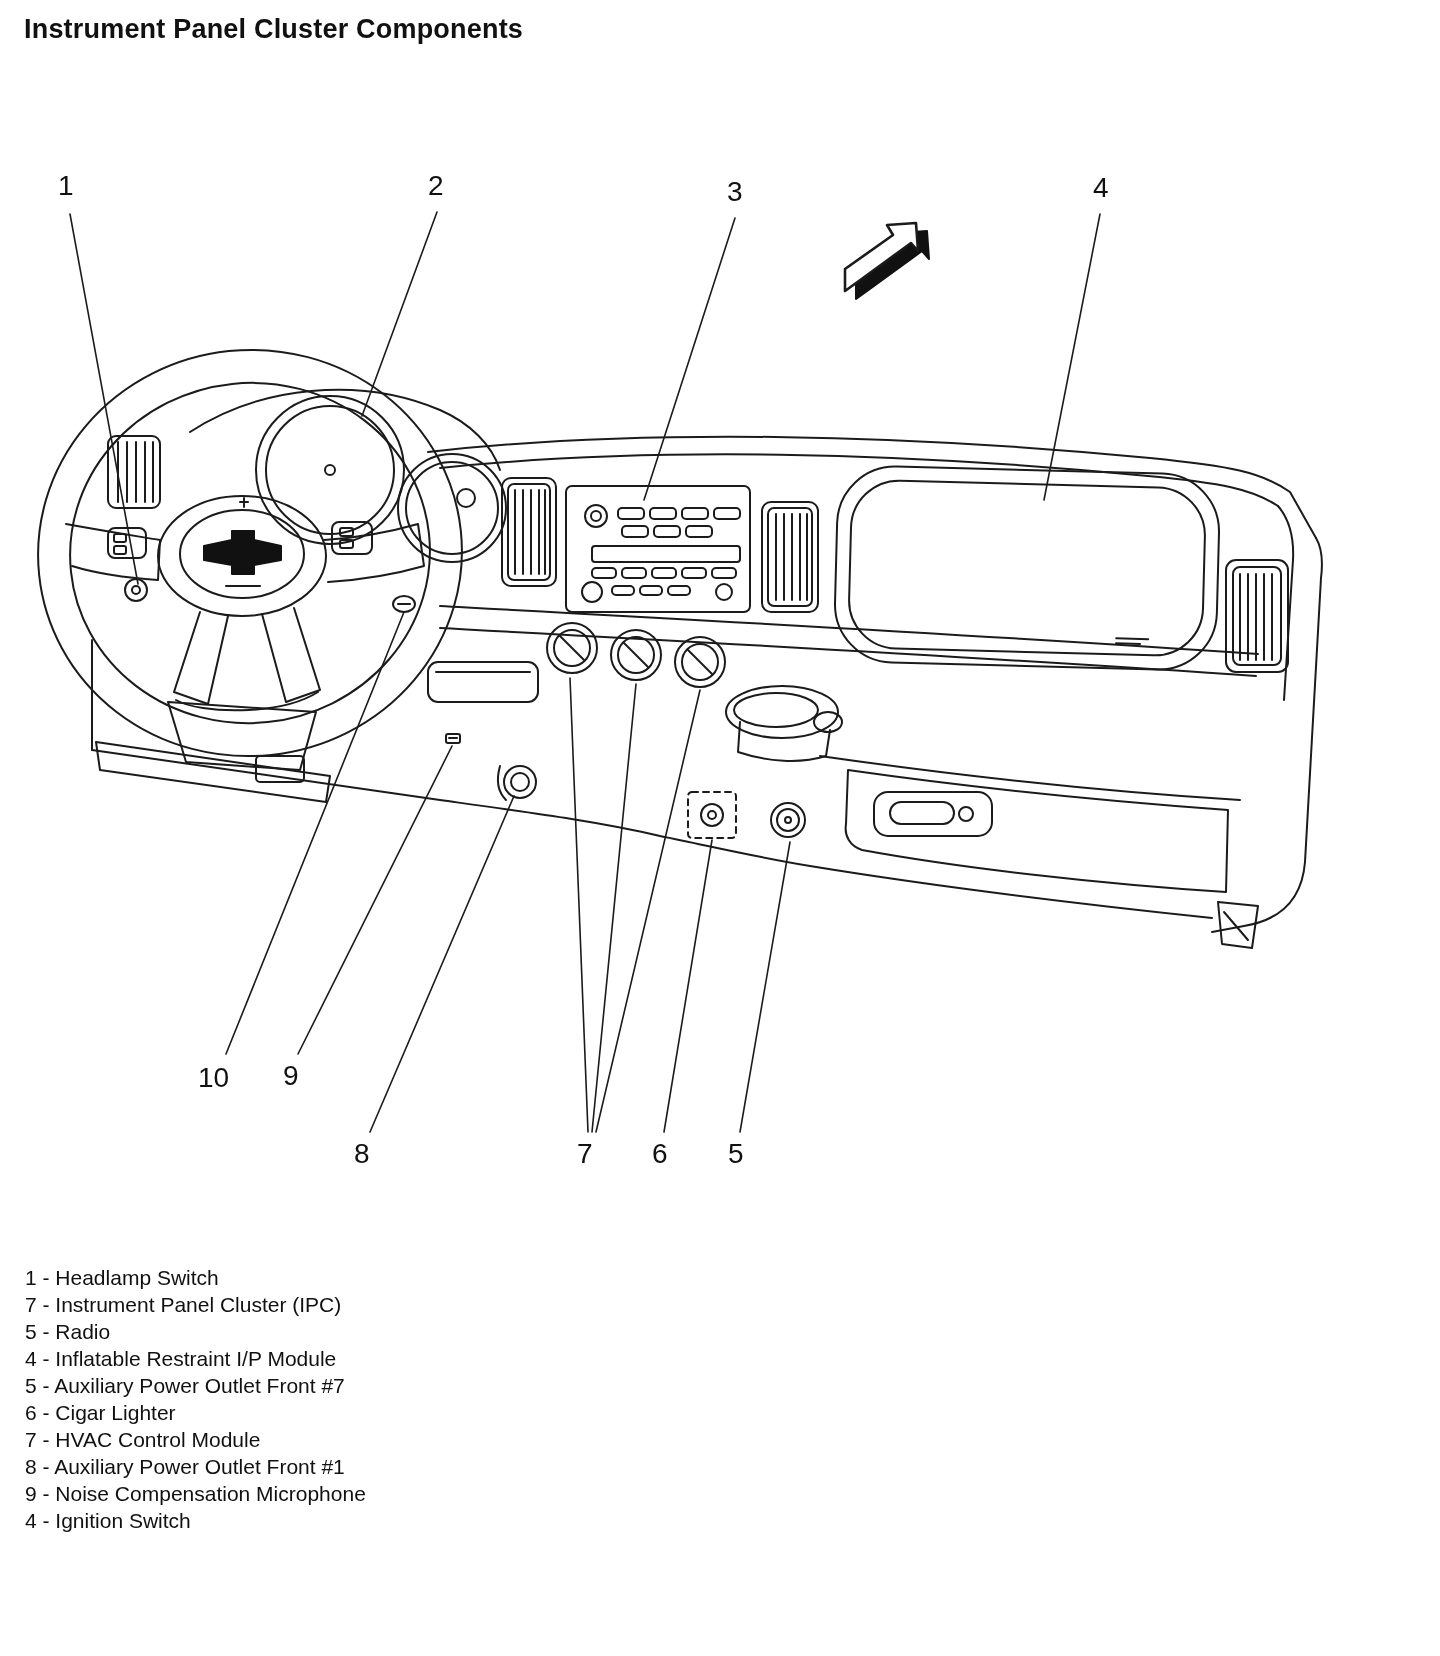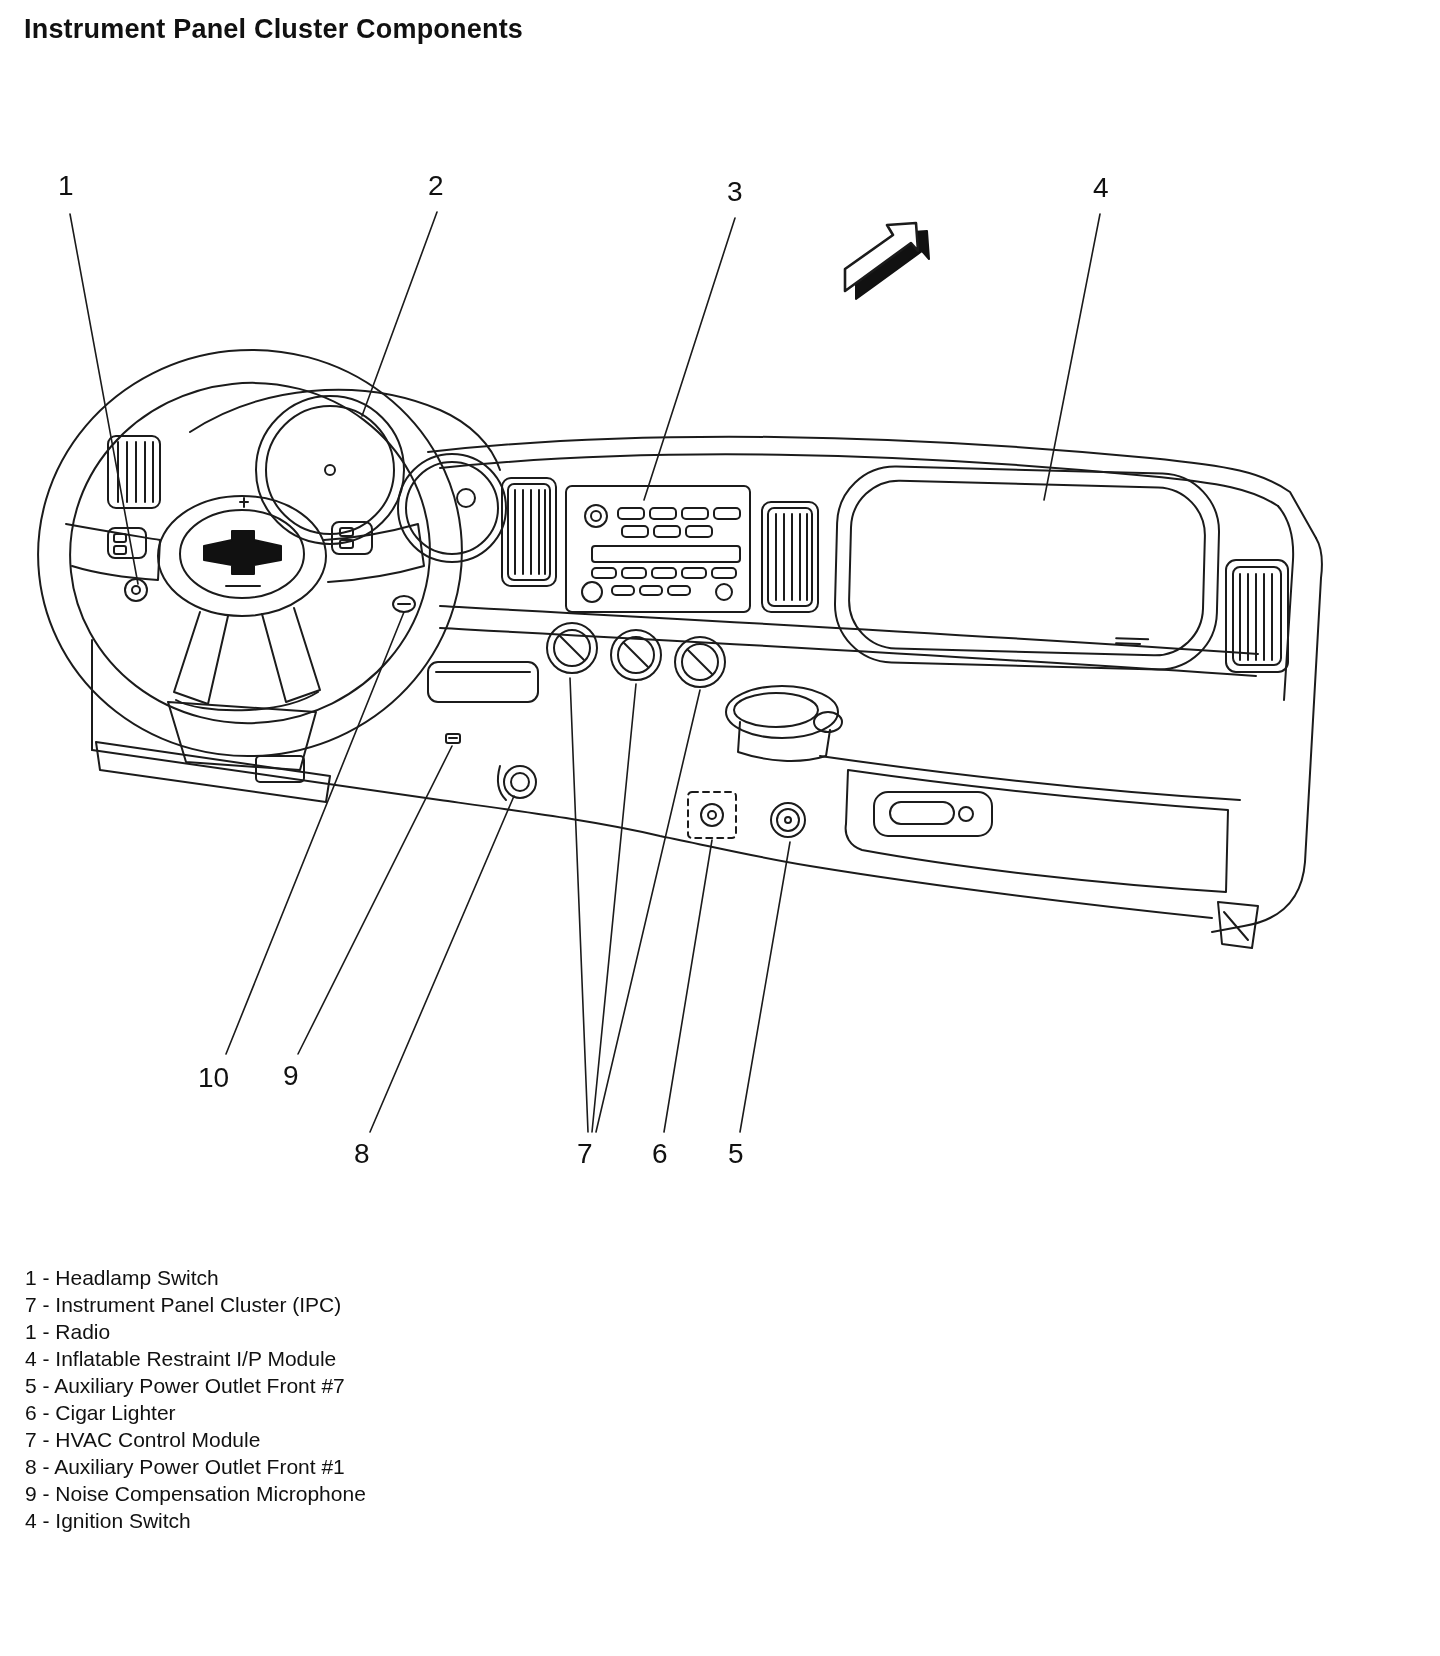--- a/index.html
+++ b/index.html
@@ -281,21 +281,21 @@
   <span class="callout" style="left:728px; top:1140px;">5</span>
   <span class="callout" style="left:652px; top:1140px;">6</span>
   <span class="callout" style="left:577px; top:1140px;">7</span>
   <span class="callout" style="left:354px; top:1140px;">8</span>
   <span class="callout" style="left:283px; top:1062px;">9</span>
   <span class="callout" style="left:198px; top:1064px;">10</span>
 
   <div class="legend">
     <div class="legend-item">1 - Headlamp Switch</div>
     <div class="legend-item">7 - Instrument Panel Cluster (IPC)</div>
-    <div class="legend-item">1 - Radio</div>
+    <div class="legend-item">5 - Radio</div>
     <div class="legend-item">4 - Inflatable Restraint I/P Module</div>
     <div class="legend-item">5 - Auxiliary Power Outlet Front #7</div>
     <div class="legend-item">6 - Cigar Lighter</div>
     <div class="legend-item">7 - HVAC Control Module</div>
     <div class="legend-item">8 - Auxiliary Power Outlet Front #1</div>
     <div class="legend-item">9 - Noise Compensation Microphone</div>
     <div class="legend-item">4 - Ignition Switch</div>
   </div>
 
 </div>

